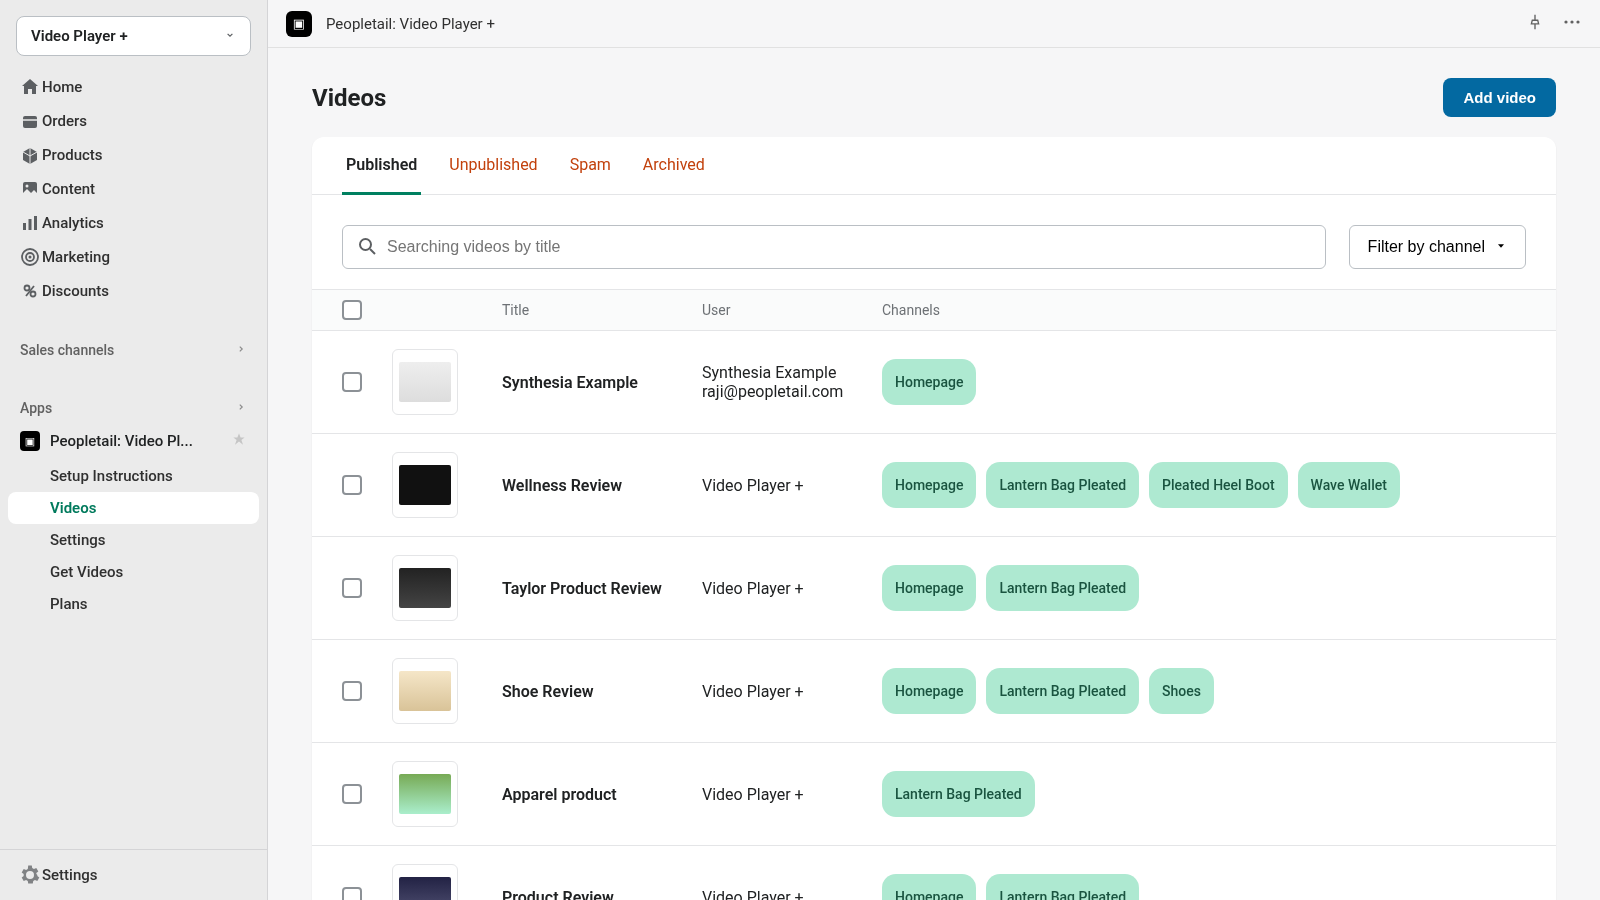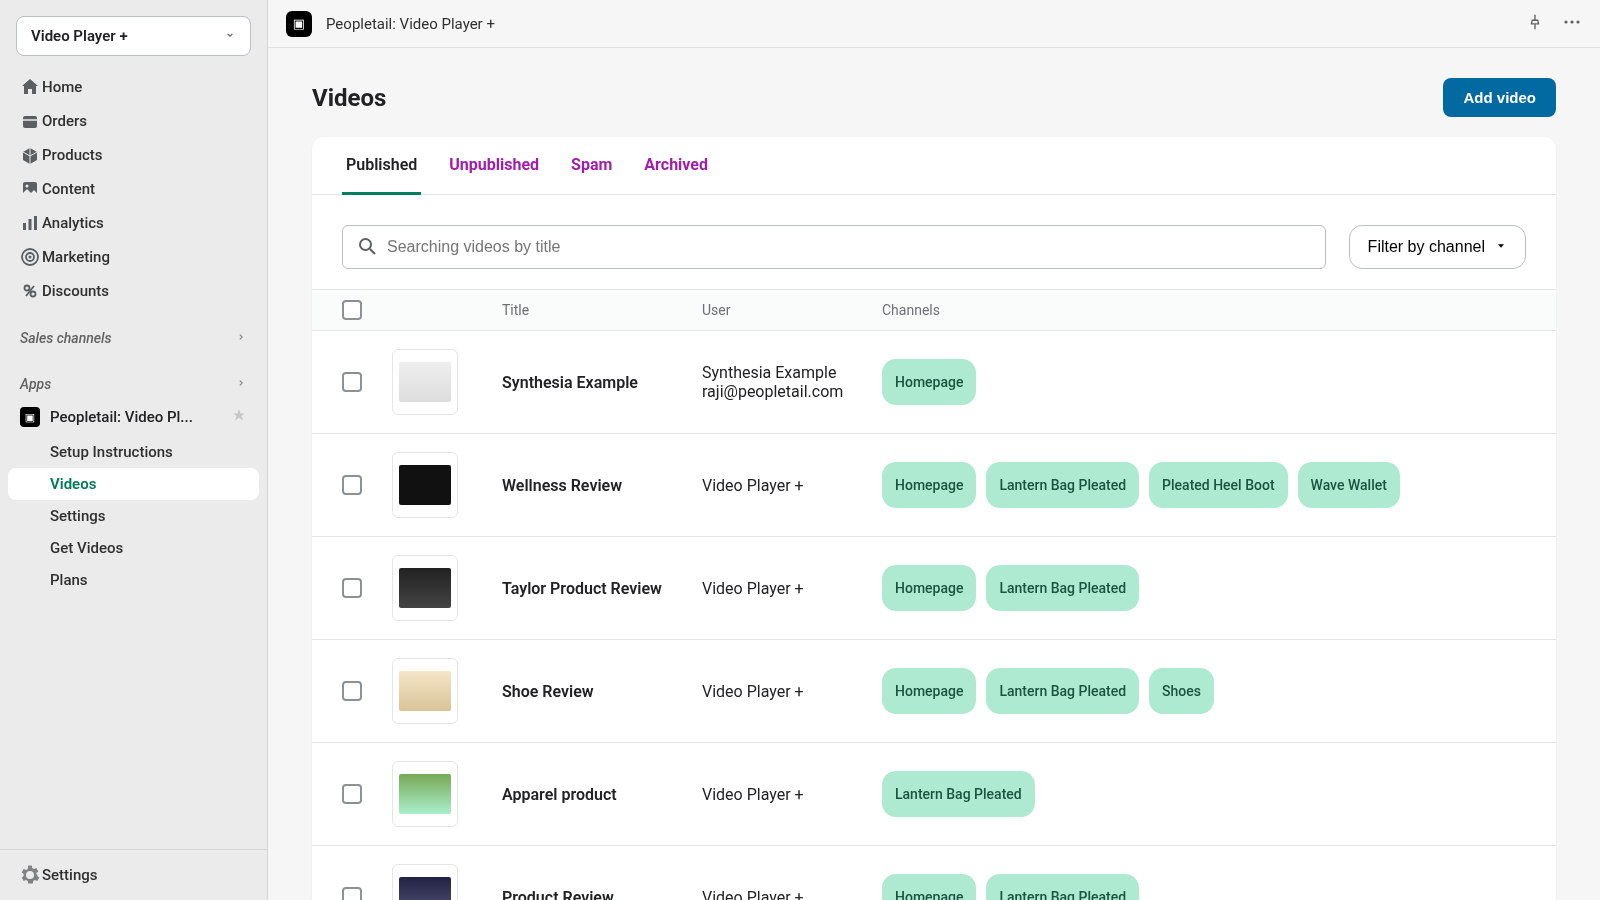--- a/index.html
+++ b/index.html
@@ -9,21 +9,21 @@
 .sidebar { position: fixed; left: 0; top: 0; width: 268px; height: 100%; background: #ebebeb; border-right: 1px solid #d4d4d6; display: flex; flex-direction: column; padding: 16px 0 0; }
 .store-switcher { margin: 0 16px 14px; border: 1px solid #babfc4; border-radius: 8px; background: #fff; padding: 10px 14px; display: flex; justify-content: space-between; align-items: center; cursor: pointer; }
 .store-switcher-label { font-weight: 600; font-size: 15px; }
 .chevron { width: 12px; height: 12px; }
 
 .nav-list { list-style: none; padding: 0 8px; }
 .nav-item { display: flex; align-items: center; gap: 2px; padding: 7px 12px; border-radius: 8px; cursor: pointer; font-weight: 550; font-size: 15px; color: #303030;}
 .nav-icon { width: 20px; height: 20px; display: flex; align-items: center; justify-content: center; color: #5c5f62; }
 .nav-icon svg { width: 20px; height: 20px; }
 
-.section-heading { display: flex; justify-content: space-between; align-items: center; padding: 8px 20px; color: #616161; font-weight: 550; font-size: 14px; margin-top: 14px; cursor: pointer; font-style: italic; }
+.section-heading { display: flex; justify-content: space-between; align-items: center; padding: 8px 20px; color: #616161; font-weight: 550; font-size: 14px; margin-top: 26px; cursor: pointer; }
 
 .apps-list { padding: 0 8px; }
 .app-item { display: flex; align-items: center; gap: 10px; padding: 7px 12px; border-radius: 8px; cursor: pointer; font-weight: 550;}
 .app-icon { width:20px; height:20px; background:#000; border-radius:4px; display:flex; align-items:center; justify-content:center; font-size:11px; color:#fff;}
 .app-name { flex: 1; white-space: nowrap; overflow: hidden; text-overflow: ellipsis; font-size:15px;}
 .pin-icon { color:#8c8c8c; }
 
 .sub-nav { list-style: none; margin-top: 2px; }
 .sub-nav-item { padding: 7px 12px 7px 42px; border-radius: 8px; cursor: pointer; font-weight: 500; color:#303030; font-size:15px;}
 .sub-nav-item.active { background: #fff; color:#007a5c; font-weight:600;}
@@ -38,29 +38,29 @@
 
 .main { position: fixed; left: 268px; right: 0; top: 48px; bottom: 0; overflow-y: auto; padding: 30px 44px; }
 .page-header { display:flex; justify-content:space-between; align-items:center; margin-bottom: 20px; }
 .page-title { font-size: 24px; font-weight: 700; }
 .btn-primary { background:#0369a1; color:#fff; border:none; padding:11px 20px; border-radius:8px; font-size:15px; font-weight:550; cursor:pointer;}
 
 .card { background:#fff; border-radius: 12px; box-shadow: 0 1px 2px rgba(0,0,0,0.07); overflow:hidden; }
 
 
 .tabs { display:flex; gap:24px; padding: 0 30px; border-bottom:1px solid #e4e5e7; }
-.tab { padding: 18px 4px; font-size:16px; color:#a21caf; font-weight:700; cursor:pointer; border-bottom:3px solid transparent; margin-bottom:-1px;}
+.tab { padding: 18px 4px; font-size:16px; color:#c2410c; font-weight:400; cursor:pointer; border-bottom:3px solid transparent; margin-bottom:-1px;}
 .tab.active { color:#202223; font-weight:600; border-bottom-color:#008060; }
 
 
 .filter-row { display:flex; gap:23px; padding: 30px 30px 20px; align-items:center; }
 .search-box { flex:1; display:flex; align-items:center; border:1px solid #babfc4; border-radius:6px; padding: 0 14px; height:44px; background:#fff;}
 .search-box input { border:none; outline:none; flex:1; font-size:16px; background:transparent; }
 .search-icon { color:#5c5f62; margin-right:10px; }
-.filter-btn { display:flex; align-items:center; gap:10px; border:1px solid #babfc4; border-radius:13px; padding:0 18px; height:44px; background:#fff; font-size:16px; cursor:pointer; font-weight:500;}
+.filter-btn { display:flex; align-items:center; gap:10px; border:1px solid #babfc4; border-radius:6px; padding:0 18px; height:44px; background:#fff; font-size:16px; cursor:pointer; font-weight:500;}
 
 
 .tbl-head { display:flex; align-items:center; padding: 10px 30px; border-top:1px solid #e4e5e7; border-bottom:1px solid #e4e5e7; background:#fafbfb; color:#6d7175; font-size:14px;}
 .col-check { width: 50px; display:flex; align-items:center;}
 .col-thumb { width: 110px; }
 .col-title { width: 200px; }
 .col-user { width: 180px; }
 .col-channels { flex:1; }
 
 .checkbox { width:20px; height:20px; border:2px solid #8c9196; border-radius:4px; cursor:pointer; background:#fff;}

